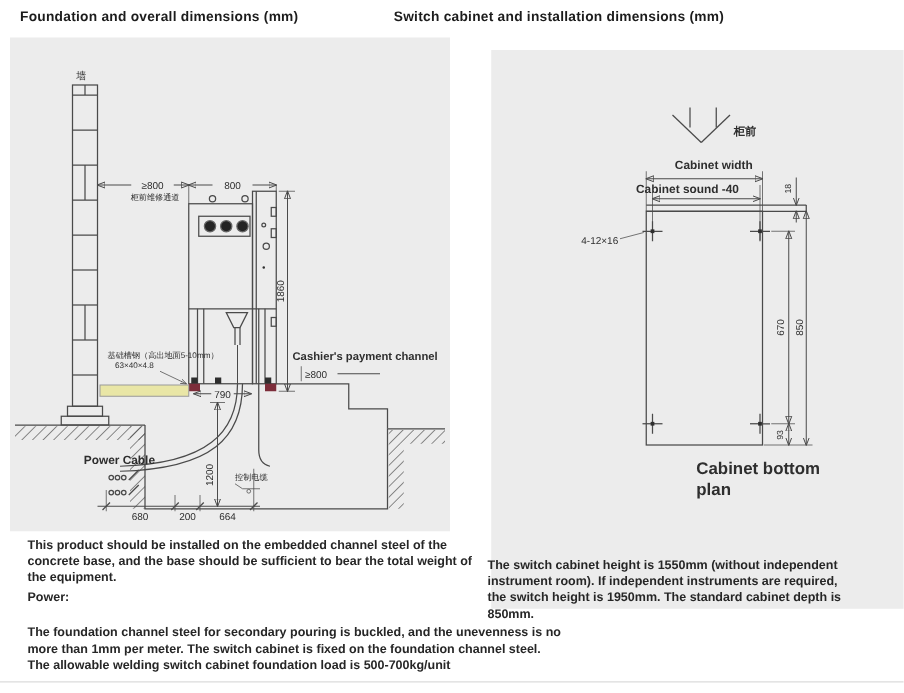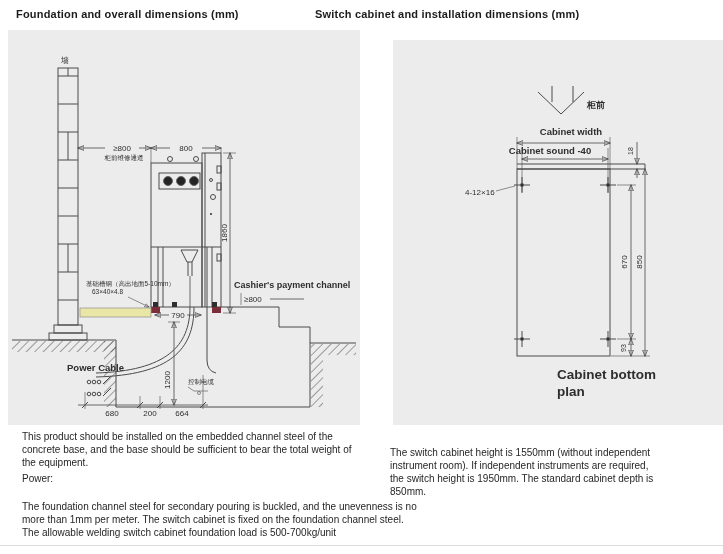--- a/index.html
+++ b/index.html
@@ -3,22 +3,22 @@
 <meta charset="utf-8">
 <style>
   html,body{margin:0;padding:0;}
   body{width:723px;height:554px;position:relative;overflow:hidden;background:#ffffff;
        font-family:"Liberation Sans",sans-serif;color:#262626;}
   .title{position:absolute;font-size:11px;font-weight:bold;color:#1c1c1c;letter-spacing:.2px;}
   #title-left{left:16px;top:8px;}
   #title-right{left:315px;top:8px;}
   .panel{position:absolute;background:#ececec;}
   #panel-left{left:8px;top:30px;width:352px;height:395px;}
-  #panel-right{left:393px;top:40px;width:330px;height:385px;}
-  .para{position:absolute;font-size:10px;line-height:13px;font-weight:normal;white-space:pre-line;color:#262626;}
+  #panel-right{left:393px;top:40px;width:330px;height:447px;}
+  .para{position:absolute;font-size:10px;line-height:13px;font-weight:bold;white-space:pre-line;color:#262626;}
   #para-install{left:22px;top:430px;width:372px;}
   #note-head{left:22px;top:472px;}
   #para-note{left:22px;top:500px;width:470px;}
   #para-spec{left:390px;top:446px;width:330px;}
   .bottom-rule{position:absolute;left:0;top:545px;width:723px;height:1px;background:#dcdcdc;}
   svg{display:block;}
   svg line,svg rect,svg path,svg polyline,svg polygon,svg circle{stroke:#4a4a4a;fill:none;stroke-width:1;}
   svg text{fill:#2e2e2e;stroke:none;font-family:"Liberation Sans",sans-serif;}
   .hf{fill:url(#hatch);stroke:none;}
   .dark{fill:#242424;stroke:#666;}

